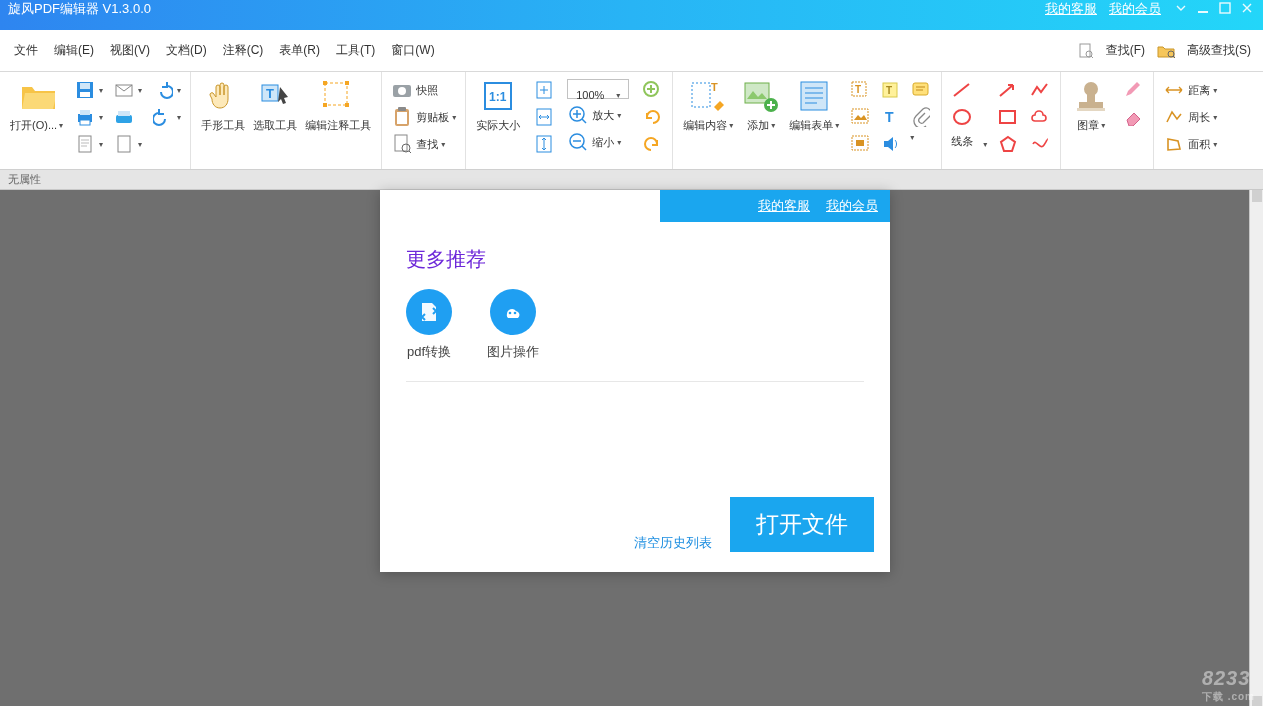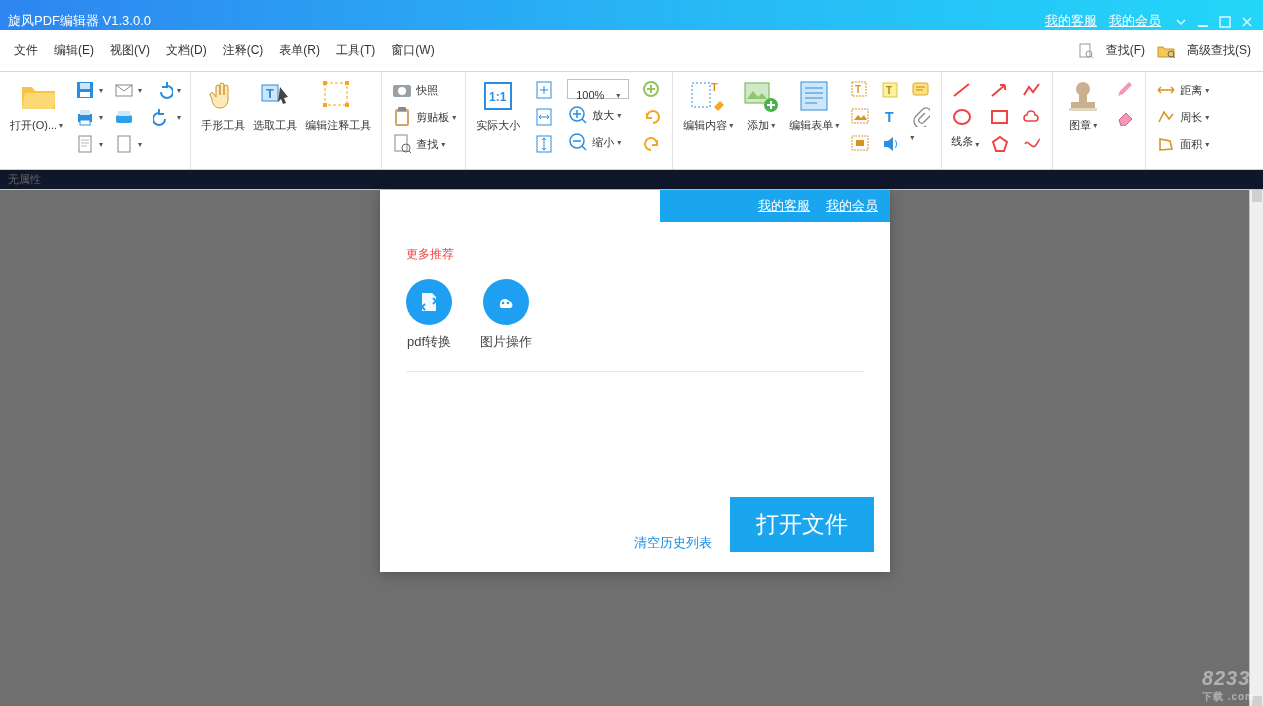--- a/index.html
+++ b/index.html
@@ -1,46 +1,46 @@
 <!DOCTYPE html>
 <html><head>
 <meta charset="utf-8">
 <style>
 *{box-sizing:border-box;margin:0;padding:0;font-family:"Microsoft YaHei",Arial,sans-serif;}
 body{width:1263px;height:706px;overflow:hidden;background:#6e6e6e;}
 .window{width:1263px;height:706px;position:relative;}
-.titlebar{height:30px;background:linear-gradient(90deg,#2e85f0 0%,#28b4f5 50%,#23d6f9 100%);display:flex;align-items:flex-end;color:#fff;font-size:13px;padding:0 8px;}
+.titlebar{height:30px;background:linear-gradient(90deg,#2e85f0 0%,#28b4f5 50%,#23d6f9 100%);display:flex;align-items:flex-start;color:#fff;font-size:13px;padding:0 8px;}
 .titlebar .title{flex:1;}
 .titlebar a{color:#fff;text-decoration:underline;margin:0 6px;cursor:pointer;}
 .titlebar .win-ctrl{display:inline-flex;align-items:center;margin-left:6px;cursor:pointer;width:16px;height:16px;justify-content:center;opacity:.9}
 .menubar{height:42px;background:#fff;border-bottom:1px solid #d9d9d9;display:flex;align-items:center;font-size:12px;color:#333;padding:0 6px;}
 .menubar .mitem{padding:0 8px;height:100%;display:flex;align-items:center;cursor:pointer;}
 .menubar .spacer{flex:1;}
 .menubar .ricon{display:flex;align-items:center;gap:12px;padding:0 6px;cursor:pointer;}
 .toolbar{height:98px;background:#fff;border-bottom:1px solid #d0d0d0;display:flex;overflow:hidden;}
 .tgroup{display:flex;align-items:flex-start;padding:4px 6px;border-right:1px solid #e2e2e2;height:100%;}
 .bigbtn{display:flex;flex-direction:column;align-items:center;justify-content:flex-start;min-width:48px;padding:2px 4px;cursor:pointer;}
 .bigbtn .ico{width:36px;height:36px;display:flex;align-items:center;justify-content:center;}
 .bigbtn .lbl{font-size:11px;color:#333;margin-top:4px;display:flex;align-items:center;gap:2px;white-space:nowrap;}
 .col{display:flex;flex-direction:column;gap:3px;justify-content:flex-start;padding-top:2px;}
 .smallrow{display:flex;align-items:center;gap:3px;cursor:pointer;padding:1px 3px;font-size:11px;color:#333;white-space:nowrap;}
 .smallrow .sico{width:22px;height:22px;display:flex;align-items:center;justify-content:center;}
 .caret{font-size:8px;color:#555;}
-.propbar{height:20px;background:#0f172a;border-bottom:1px solid #c8c8c8;font-size:11px;color:#666;padding:2px 8px;display:flex;align-items:center;}
+.propbar{height:20px;background:#e5e5e5;border-bottom:1px solid #c8c8c8;font-size:11px;color:#666;padding:2px 8px;display:flex;align-items:center;}
 .canvas{position:relative;height:532px;background:#6f6f6f;background-image:radial-gradient(#7a7a7a 0.5px,transparent 0.5px);background-size:4px 4px;}
 .scroll-v{position:absolute;right:0;top:0;bottom:14px;width:14px;background:#efefef;border-left:1px solid #c8c8c8;}
 .scroll-v:before,.scroll-v:after{content:"";position:absolute;left:2px;width:10px;height:12px;background:#d0d0d0;}
 .scroll-v:before{top:0}.scroll-v:after{bottom:0}
 .scroll-h{position:absolute;left:0;right:0;bottom:0;height:14px;background:#efefef;border-top:1px solid #c8c8c8;}
 .panel{position:absolute;left:380px;top:0;width:510px;height:382px;background:#fff;box-shadow:0 2px 12px rgba(0,0,0,.25);display:flex;flex-direction:column;}
 .panel-top{height:32px;background:linear-gradient(90deg,#fff 0%,#fff 55%,#1aa6ef 55%,#1aa6ef 100%);display:flex;align-items:center;justify-content:flex-end;padding:0 12px;gap:16px;}
 .panel-top a{color:#fff;text-decoration:underline;font-size:13px;cursor:pointer;}
 .panel-body{flex:1;padding:24px 26px 10px 26px;}
-.panel-body h3{font-size:12px;font-weight:normal;color:#ef4444;margin-bottom:16px;}
-.rec-row{display:flex;gap:28px;margin-bottom:20px;}
+.panel-body h3{font-size:20px;font-weight:normal;color:#6d28d9;margin-bottom:16px;}
+.rec-row{display:flex;gap:35px;margin-bottom:20px;}
 .rec-item{display:flex;flex-direction:column;align-items:center;gap:8px;cursor:pointer;}
 .rec-ico{width:46px;height:46px;border-radius:50%;background:#1f9ff2;display:flex;align-items:center;justify-content:center;}
 .rec-item .rlbl{font-size:13px;color:#444;}
 .panel-divider{height:1px;background:#e7e7e7;margin:0 0 10px 0;}
 .panel-foot{display:flex;align-items:flex-end;justify-content:flex-end;gap:18px;padding:0 16px 20px 0;}
 .panel-foot .link{color:#1b8de0;font-size:13px;cursor:pointer;}
 .panel-foot .primary{background:#1aa6ef;color:#fff;font-size:23px;padding:12px 26px;cursor:pointer;border:none;}
 .watermark{position:absolute;right:8px;bottom:18px;font-size:20px;font-style:italic;font-weight:bold;color:rgba(255,255,255,.45);letter-spacing:1px;}
 .watermark small{display:block;font-size:10px;text-align:right;font-style:normal;}
 .zoombox{display:flex;align-items:center;border:1px solid #c2c2c2;height:20px;font-size:11px;padding:0 2px;background:#fff;}
@@ -484,21 +484,21 @@
               </svg>
             </span>
           </div>
       <div class="smallrow">
             <span class="sico">
               <svg width="20" height="18">
                 <ellipse cx="10" cy="9" rx="8" ry="7" fill="none" stroke="#e44" stroke-width="2"></ellipse>
               </svg>
             </span>
           </div>
-      <div style="font-size:11px;color:#333;padding:2px 3px;display:flex;align-items:flex-end;gap:2px;">
+      <div style="font-size:11px;color:#333;padding:2px 3px;display:flex;align-items:flex-end;gap:10px;">
             <span>线条</span>
             <span class="caret">▾</span>
           </div>
     </div>
     <div class="col" style="margin-left:4px;">
       <div class="smallrow">
             <span class="sico">
               <svg width="20" height="18">
                 <path d="M2 15L15 4M15 4h-5M15 4v5" stroke="#e44" stroke-width="2" fill="none"></path>
               </svg>

